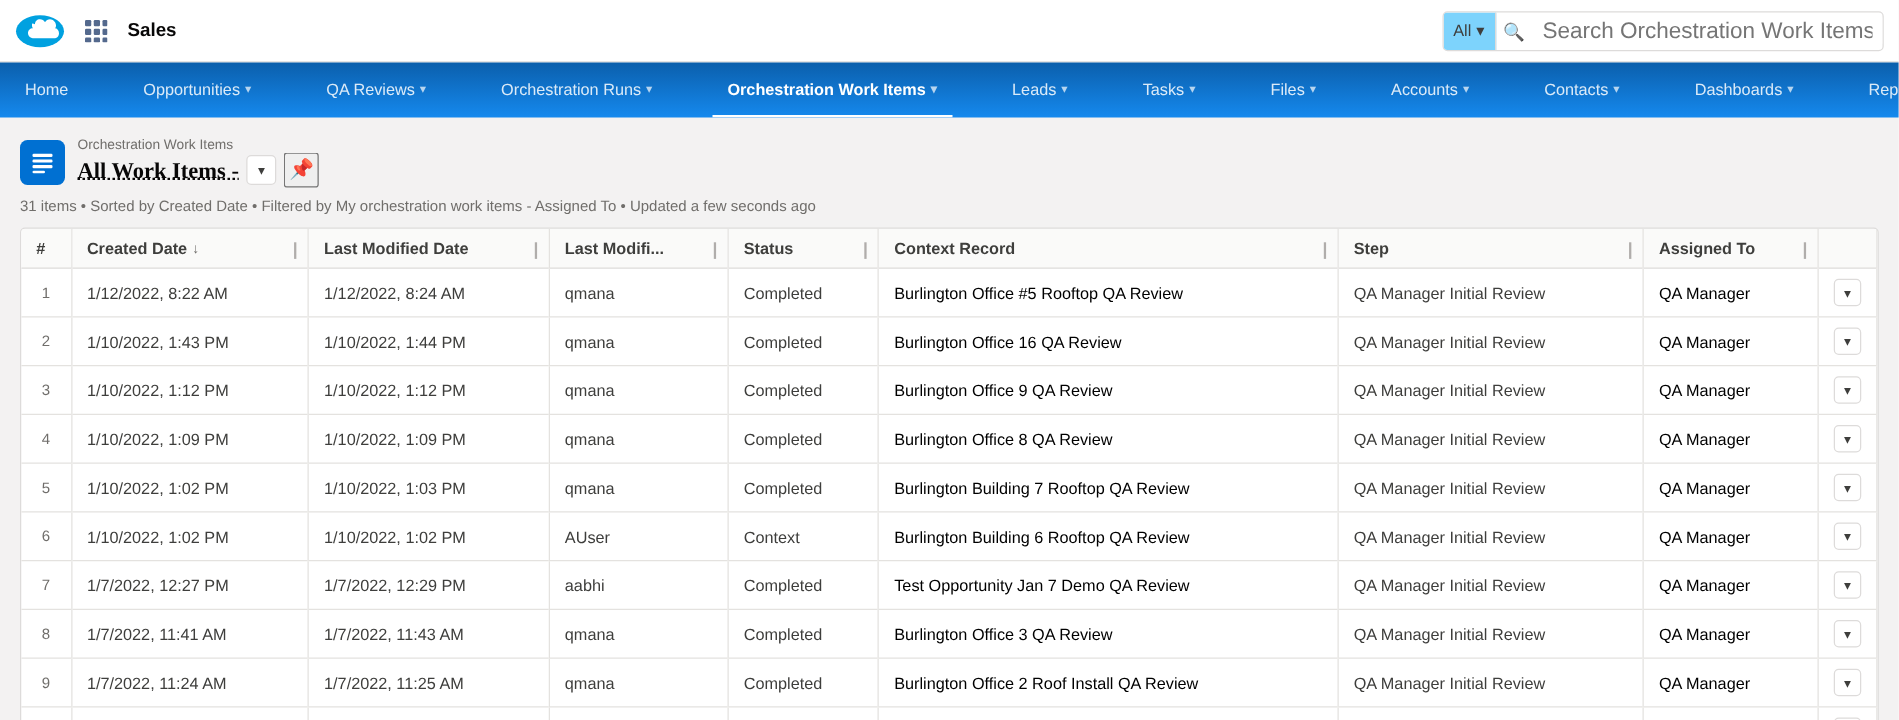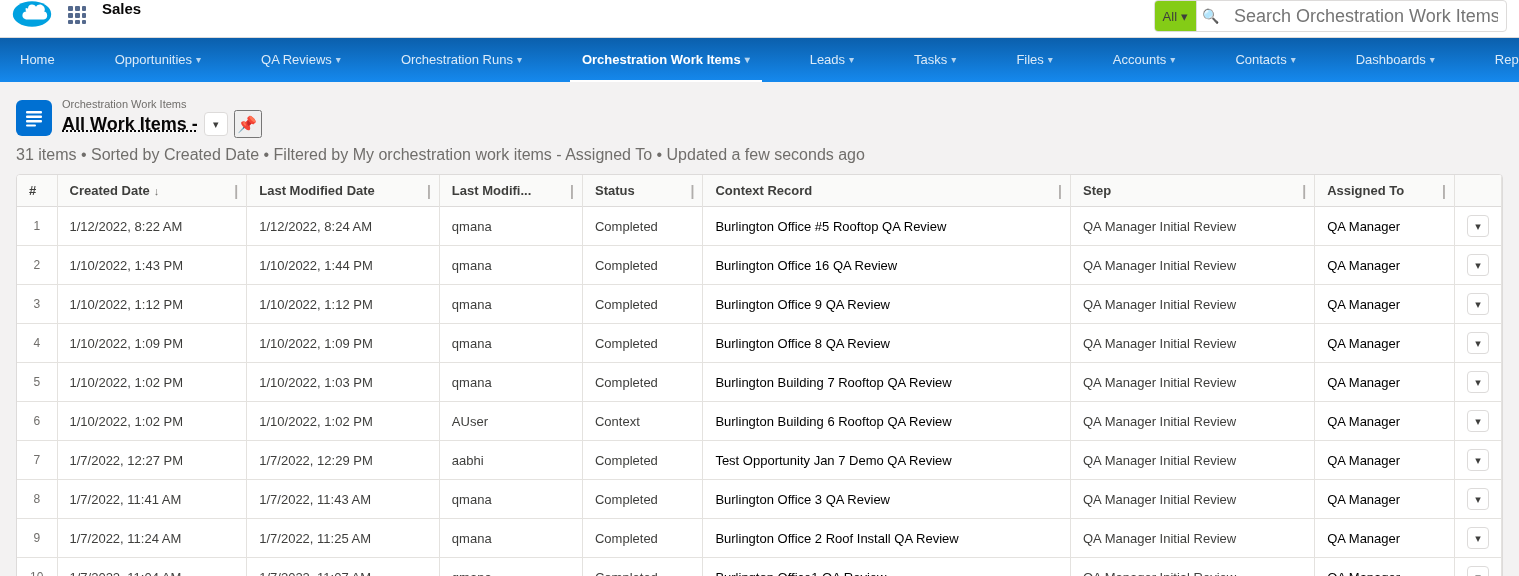--- a/index.html
+++ b/index.html
@@ -1,23 +1,23 @@
 <!DOCTYPE html>
 <html><head>
   <meta charset="utf-8">
   <style>
     * { box-sizing: border-box; margin: 0; padding: 0; }
     body { font-family: 'Salesforce Sans', Arial, sans-serif; font-size: 13px; background: #f3f2f2; color: #3e3e3c; }
 
     
     .top-bar {
       background: #fff;
-      height: 38px;
-      display: flex;
-      align-items: flex-start;
+      height: 50px;
+      display: flex;
+      align-items: center;
       padding: 0 12px;
       border-bottom: 1px solid #dddbda;
       gap: 10px;
     }
     .salesforce-logo {
       width: 40px;
       height: 28px;
       flex-shrink: 0;
     }
     .app-launcher-icon {
@@ -44,21 +44,21 @@
       border-radius: 4px;
       height: 32px;
       overflow: hidden;
     }
     .search-scope {
       display: flex;
       align-items: center;
       padding: 0 8px;
       border-right: 1px solid #dddbda;
       height: 100%;
-      background: #84cc16;
+      background: #7dd3fc;
       font-size: 13px;
       cursor: pointer;
       gap: 4px;
     }
     .search-input {
       border: none;
       outline: none;
       padding: 0 8px;
       width: 280px;
       font-size: 18px;
@@ -132,20 +132,21 @@
       display: flex;
       align-items: center;
       gap: 6px;
     }
     .list-view-title {
       font-size: 18px;
       font-weight: 700;
       color: #080707;
       text-decoration: underline;
       text-decoration-style: dotted;
+      font-family: Liberation Serif, serif;
     }
     .list-view-dropdown-btn {
       background: #fff;
       border: 1px solid #dddbda;
       border-radius: 4px;
       width: 24px;
       height: 24px;
       display: flex;
       align-items: center;
       justify-content: center;
@@ -158,21 +159,21 @@
       height: 28px;
       display: flex;
       align-items: center;
       justify-content: center;
       cursor: pointer;
       color: #706e6b;
       font-size: 16px;
     }
 
     .list-view-meta {
-      font-size: 16px;
+      font-size: 12px;
       color: #706e6b;
       margin-bottom: 10px;
     }
 
     
     .table-wrapper {
       background: #fff;
       border: 1px solid #dddbda;
       border-radius: 4px;
       overflow: auto;

